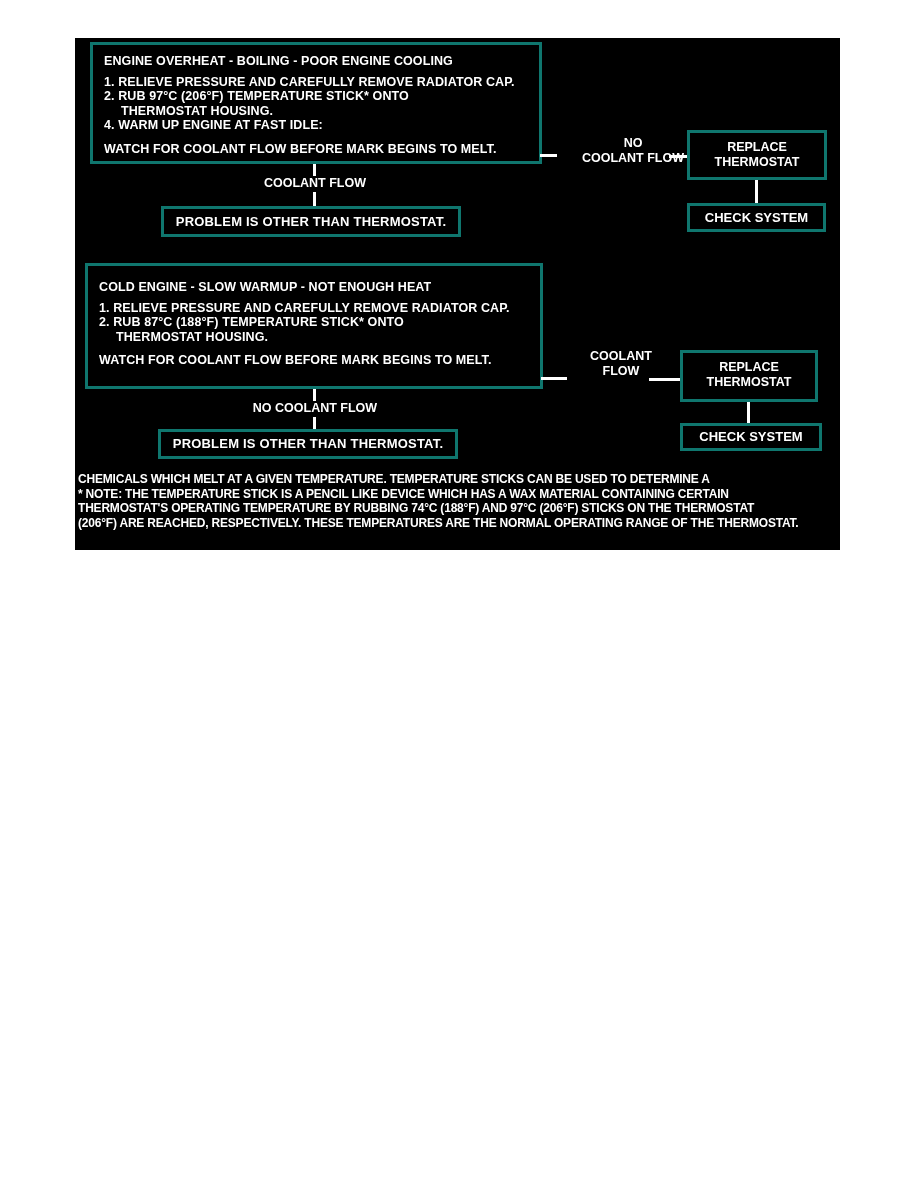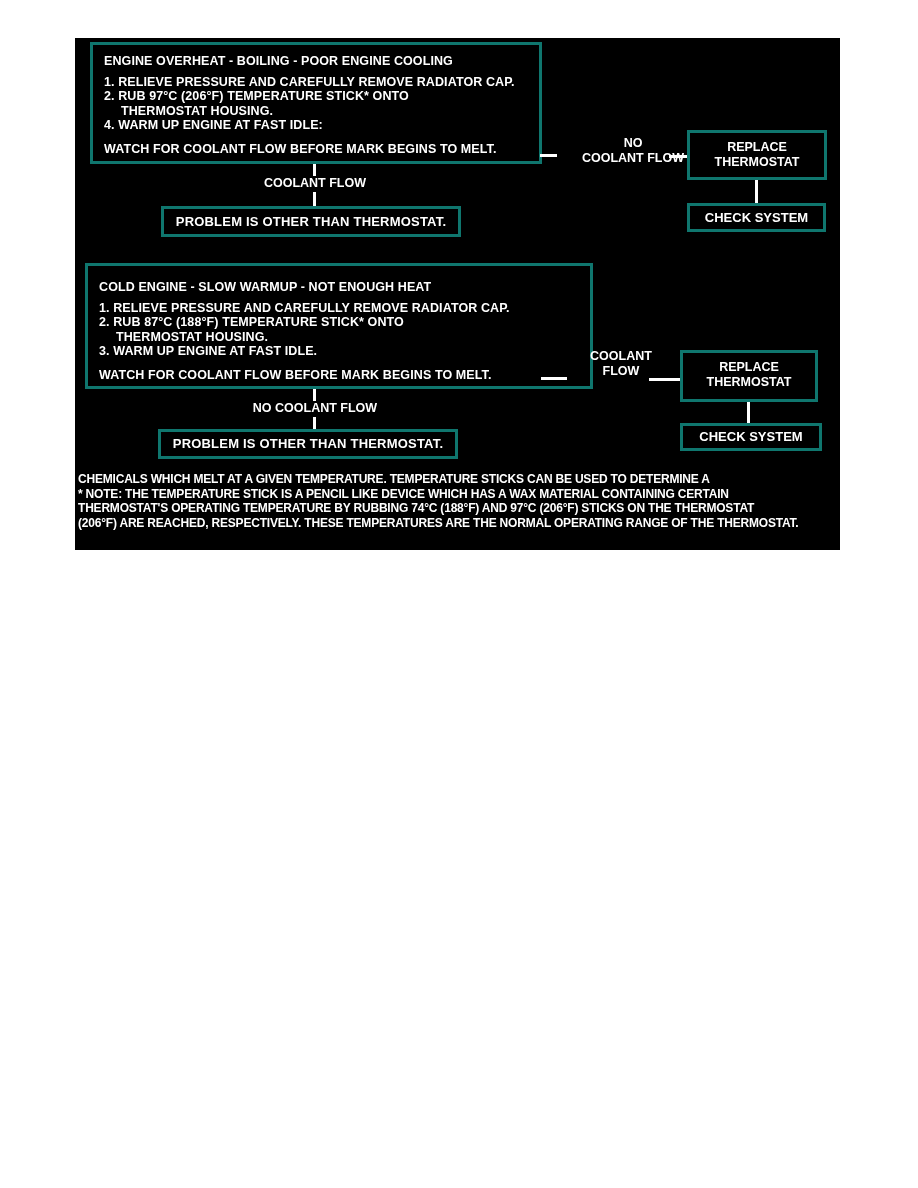--- a/index.html
+++ b/index.html
@@ -34,21 +34,21 @@
   .s1-line-r{left:594px;top:117px;width:18px;}
   .s1-replace{left:612px;top:92px;width:140px;height:50px;}
   .s1-vline{left:680px;top:142px;height:24px;}
   .s1-check{left:612px;top:165px;width:139px;height:29px;line-height:23px;}
   .s1-tick1{left:238px;top:126px;height:12px;}
   .s1-label-d{left:160px;top:138px;width:160px;}
   .s1-tick2{left:238px;top:154px;height:15px;}
   .s1-problem{left:86px;top:168px;width:300px;height:31px;line-height:25px;}
 
   
-  .s2-main{left:10px;top:225px;width:508px;height:126px;padding-top:14px;}
+  .s2-main{left:10px;top:225px;width:458px;height:126px;padding-top:14px;}
   .s2-stub-r{left:466px;top:339px;width:26px;}
   .s2-label-r{left:494px;top:311px;width:104px;}
   .s2-line-r{left:574px;top:340px;width:31px;}
   .s2-replace{left:605px;top:312px;width:138px;height:52px;}
   .s2-vline{left:672px;top:364px;height:22px;}
   .s2-check{left:605px;top:385px;width:142px;height:28px;line-height:22px;}
   .s2-tick1{left:238px;top:351px;height:12px;}
   .s2-label-d{left:150px;top:363px;width:180px;}
   .s2-tick2{left:238px;top:379px;height:13px;}
   .s2-problem{left:83px;top:391px;width:300px;height:30px;line-height:24px;}
@@ -90,21 +90,20 @@
   <div class="abs lbl s1-label-d">COOLANT FLOW</div>
   <div class="abs vline s1-tick2"></div>
   <div class="abs box problembox s1-problem">PROBLEM IS OTHER THAN THERMOSTAT.</div>
 
   <div class="abs box mainbox s2-main">
     <div class="mb-title">COLD ENGINE - SLOW WARMUP - NOT ENOUGH HEAT</div>
     <div class="mb-steps">
       <div>1. RELIEVE PRESSURE AND CAREFULLY REMOVE RADIATOR CAP.</div>
       <div>2. RUB 87°C (188°F) TEMPERATURE STICK* ONTO</div>
       <div class="indent">THERMOSTAT HOUSING.</div>
-      <div>3. WARM UP ENGINE AT FAST IDLE.</div>
     </div>
     <div class="mb-footer">WATCH FOR COOLANT FLOW BEFORE MARK BEGINS TO MELT.</div>
   </div>
 
   <div class="abs hline s2-stub-r"></div>
   <div class="abs lbl s2-label-r">
     <div>COOLANT</div>
     <div>FLOW</div>
   </div>
   <div class="abs hline s2-line-r"></div>

